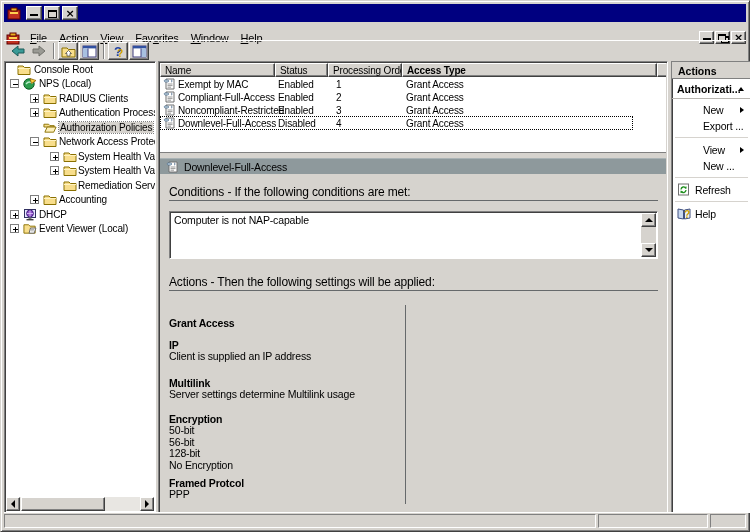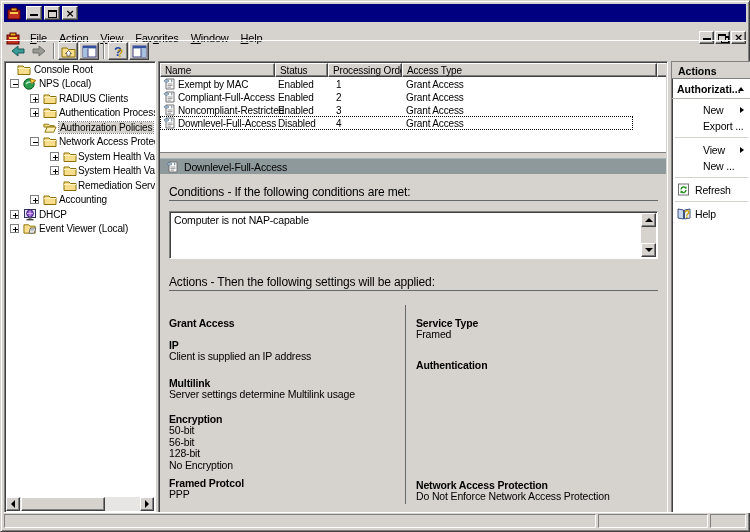--- a/index.html
+++ b/index.html
@@ -364,21 +364,21 @@
       </div>
     </div>
 
     <div class="center-pane">
 
       <div class="listview">
         <div class="lv-header">
             <span class="lv-hcell raised" style="width: 115px;">Name</span>
             <span class="lv-hcell raised" style="width: 53px;">Status</span>
             <span class="lv-hcell raised" style="width: 74px;">Processing Order</span>
-            <span class="lv-hcell raised" style="width: 255px;">Access Type</span>
+            <span class="lv-hcell raised" style="width: 255px; font-weight: bold;">Access Type</span>
             <span class="lv-hcell raised" style="width: 11px;"></span>
           </div>
         <div>
             <div class="lv-row" style="top: 15px;">
               <span class="lv-ico"><svg width="13" height="12" viewBox="0 0 13 12">
                   <path d="M3 1 L11 1 L11 11 L3 11 Z" fill="#ffffff" stroke="#707070"></path>
                   <path d="M2 2 C1 2 1 4 2.5 4 L4.5 4 C6 4 6 2 4.5 2 Z" fill="#cfe0ea" stroke="#4a6a8a" stroke-width="0.8"></path>
                   <path d="M4.5 6 L9.5 6 M4.5 7.6 L9.5 7.6 M4.5 9.2 L8 9.2" stroke="#808080" stroke-width="0.8"></path>
                   <path d="M8 2 C9.5 2 9.5 4 8 4" fill="none" stroke="#4a6a8a" stroke-width="0.8"></path>
                 </svg></span>
@@ -472,33 +472,20 @@
             <div class="block">
               <div class="block-heading">Encryption</div>
               <div class="block-line">50-bit</div>
               <div class="block-line">56-bit</div>
               <div class="block-line">128-bit</div>
               <div class="block-line">No Encryption</div>
             </div>
             <div class="block">
               <div class="block-heading">Framed Protcol</div>
               <div class="block-line">PPP</div>
-            </div>
-          </div>
-        <div class="dcol dcol-right">
-            <div class="block">
-              <div class="block-heading">Service Type</div>
-              <div class="block-line">Framed</div>
-            </div>
-            <div class="block">
-              <div class="block-heading">Authentication</div>
-            </div>
-            <div class="block">
-              <div class="block-heading">Network Access Protection</div>
-              <div class="block-line">Do Not Enforce Network Access Protection</div>
             </div>
           </div>
       </div>
     </div>
 
     <div class="actions-pane">
       <div class="ap-header">Actions</div>
       <div class="ap-section">
         <span>Authorizati...</span>
         <span class="ap-collapse tri-sm-up"></span>

